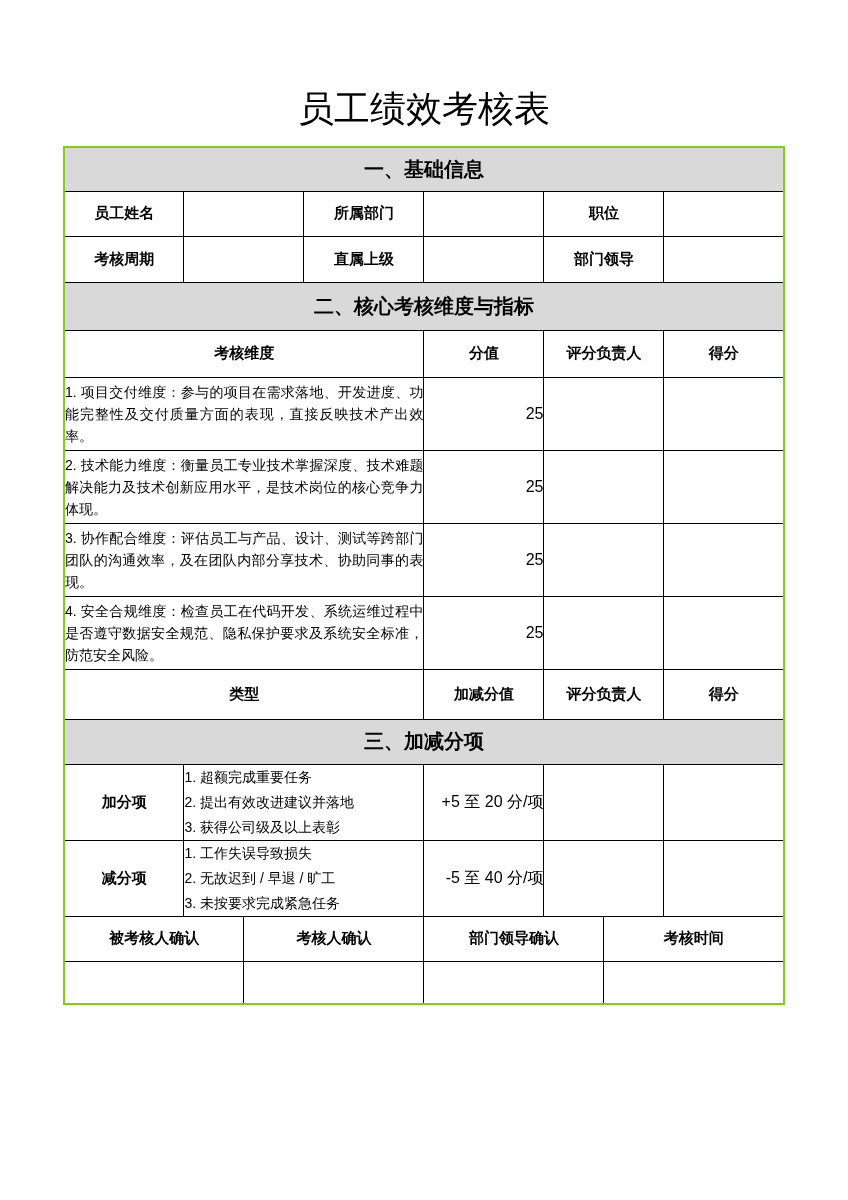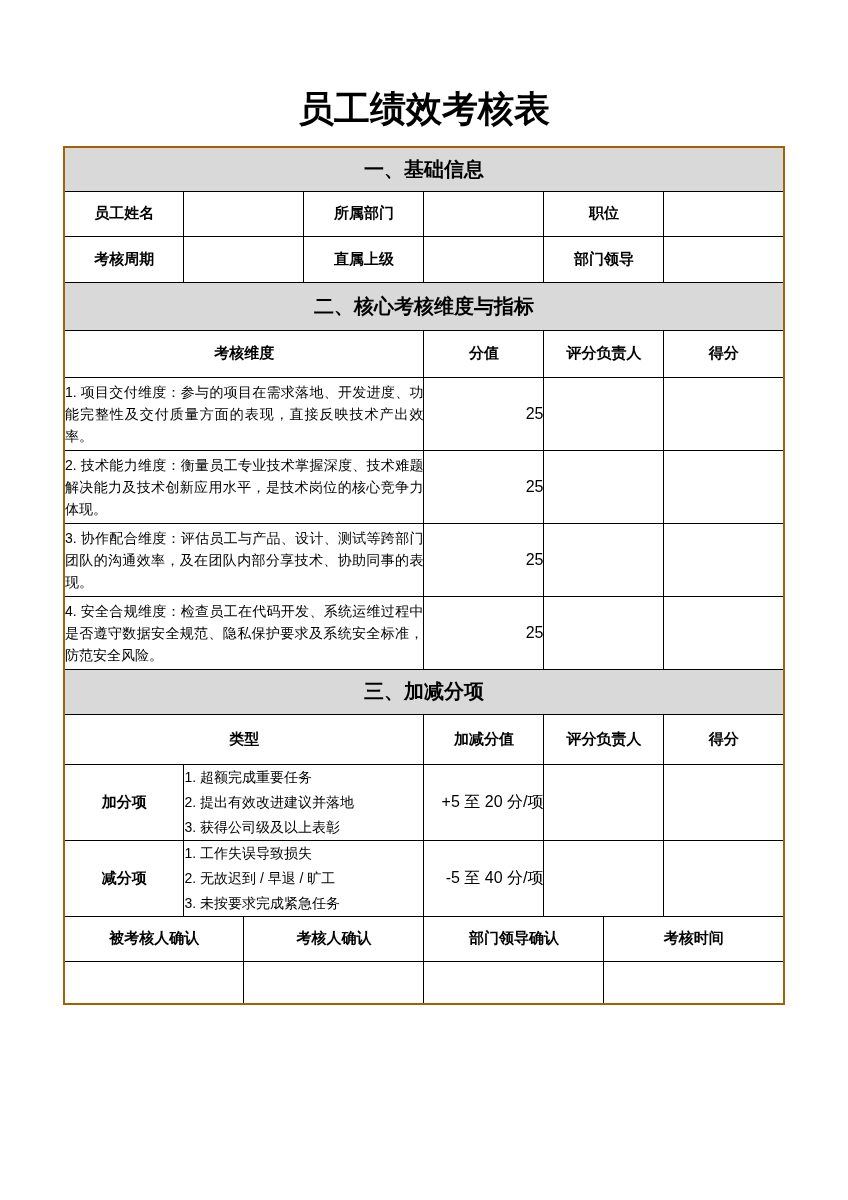--- a/index.html
+++ b/index.html
@@ -8,31 +8,31 @@
     background: #ffffff;
     width: 848px; height: 1200px;
     font-family: "Liberation Sans", sans-serif;
     color: #000000;
   }
   .page { width: 848px; height: 1200px; background: #ffffff; }
   .page-title {
     padding-top: 90px;
     text-align: center;
     font-size: 36px;
-    font-weight: bold;
+    font-weight: normal;
     line-height: 38px;
     letter-spacing: 0px;
     margin-bottom: 18px;
   }
   table.form {
     border-collapse: collapse;
     table-layout: fixed;
     width: 720px;
     margin: 12px auto;
-    border: 2px solid #a16207;
+    border: 2px solid #84cc16;
   }
   table.form td {
     border: 1px solid #000000;
     padding: 0;
     overflow: hidden;
     vertical-align: middle;
   }
   td.bar {
     background: #d9d9d9;
     text-align: center;
@@ -135,28 +135,28 @@
       <td class="blank" colspan="2"></td>
       <td class="blank" colspan="2"></td>
     </tr>
     <tr style="height:73px">
       <td class="desc" colspan="6">4. 安全合规维度：检查员工在代码开发、系统运维过程中是否遵守数据安全规范、隐私保护要求及系统安全标准，防范安全风险。</td>
       <td class="pts" colspan="2">25</td>
       <td class="blank" colspan="2"></td>
       <td class="blank" colspan="2"></td>
     </tr>
 
-    <tr style="height:45px">
-      <td class="bar" colspan="12">三、加减分项</td>
-    </tr>
     <tr style="height:50px">
       <td class="lbl" colspan="6">类型</td>
       <td class="lbl" colspan="2">加减分值</td>
       <td class="lbl" colspan="2">评分负责人</td>
       <td class="lbl" colspan="2">得分</td>
+    </tr>
+    <tr style="height:45px">
+      <td class="bar" colspan="12">三、加减分项</td>
     </tr>
     <tr style="height:73px">
       <td class="lbl" colspan="2">加分项</td>
       <td class="items" colspan="4">
         <div>1. 超额完成重要任务</div>
         <div>2. 提出有效改进建议并落地</div>
         <div>3. 获得公司级及以上表彰</div>
       </td>
       <td class="pts" colspan="2">+5 至 20 分/项</td>
       <td class="blank" colspan="2"></td>

